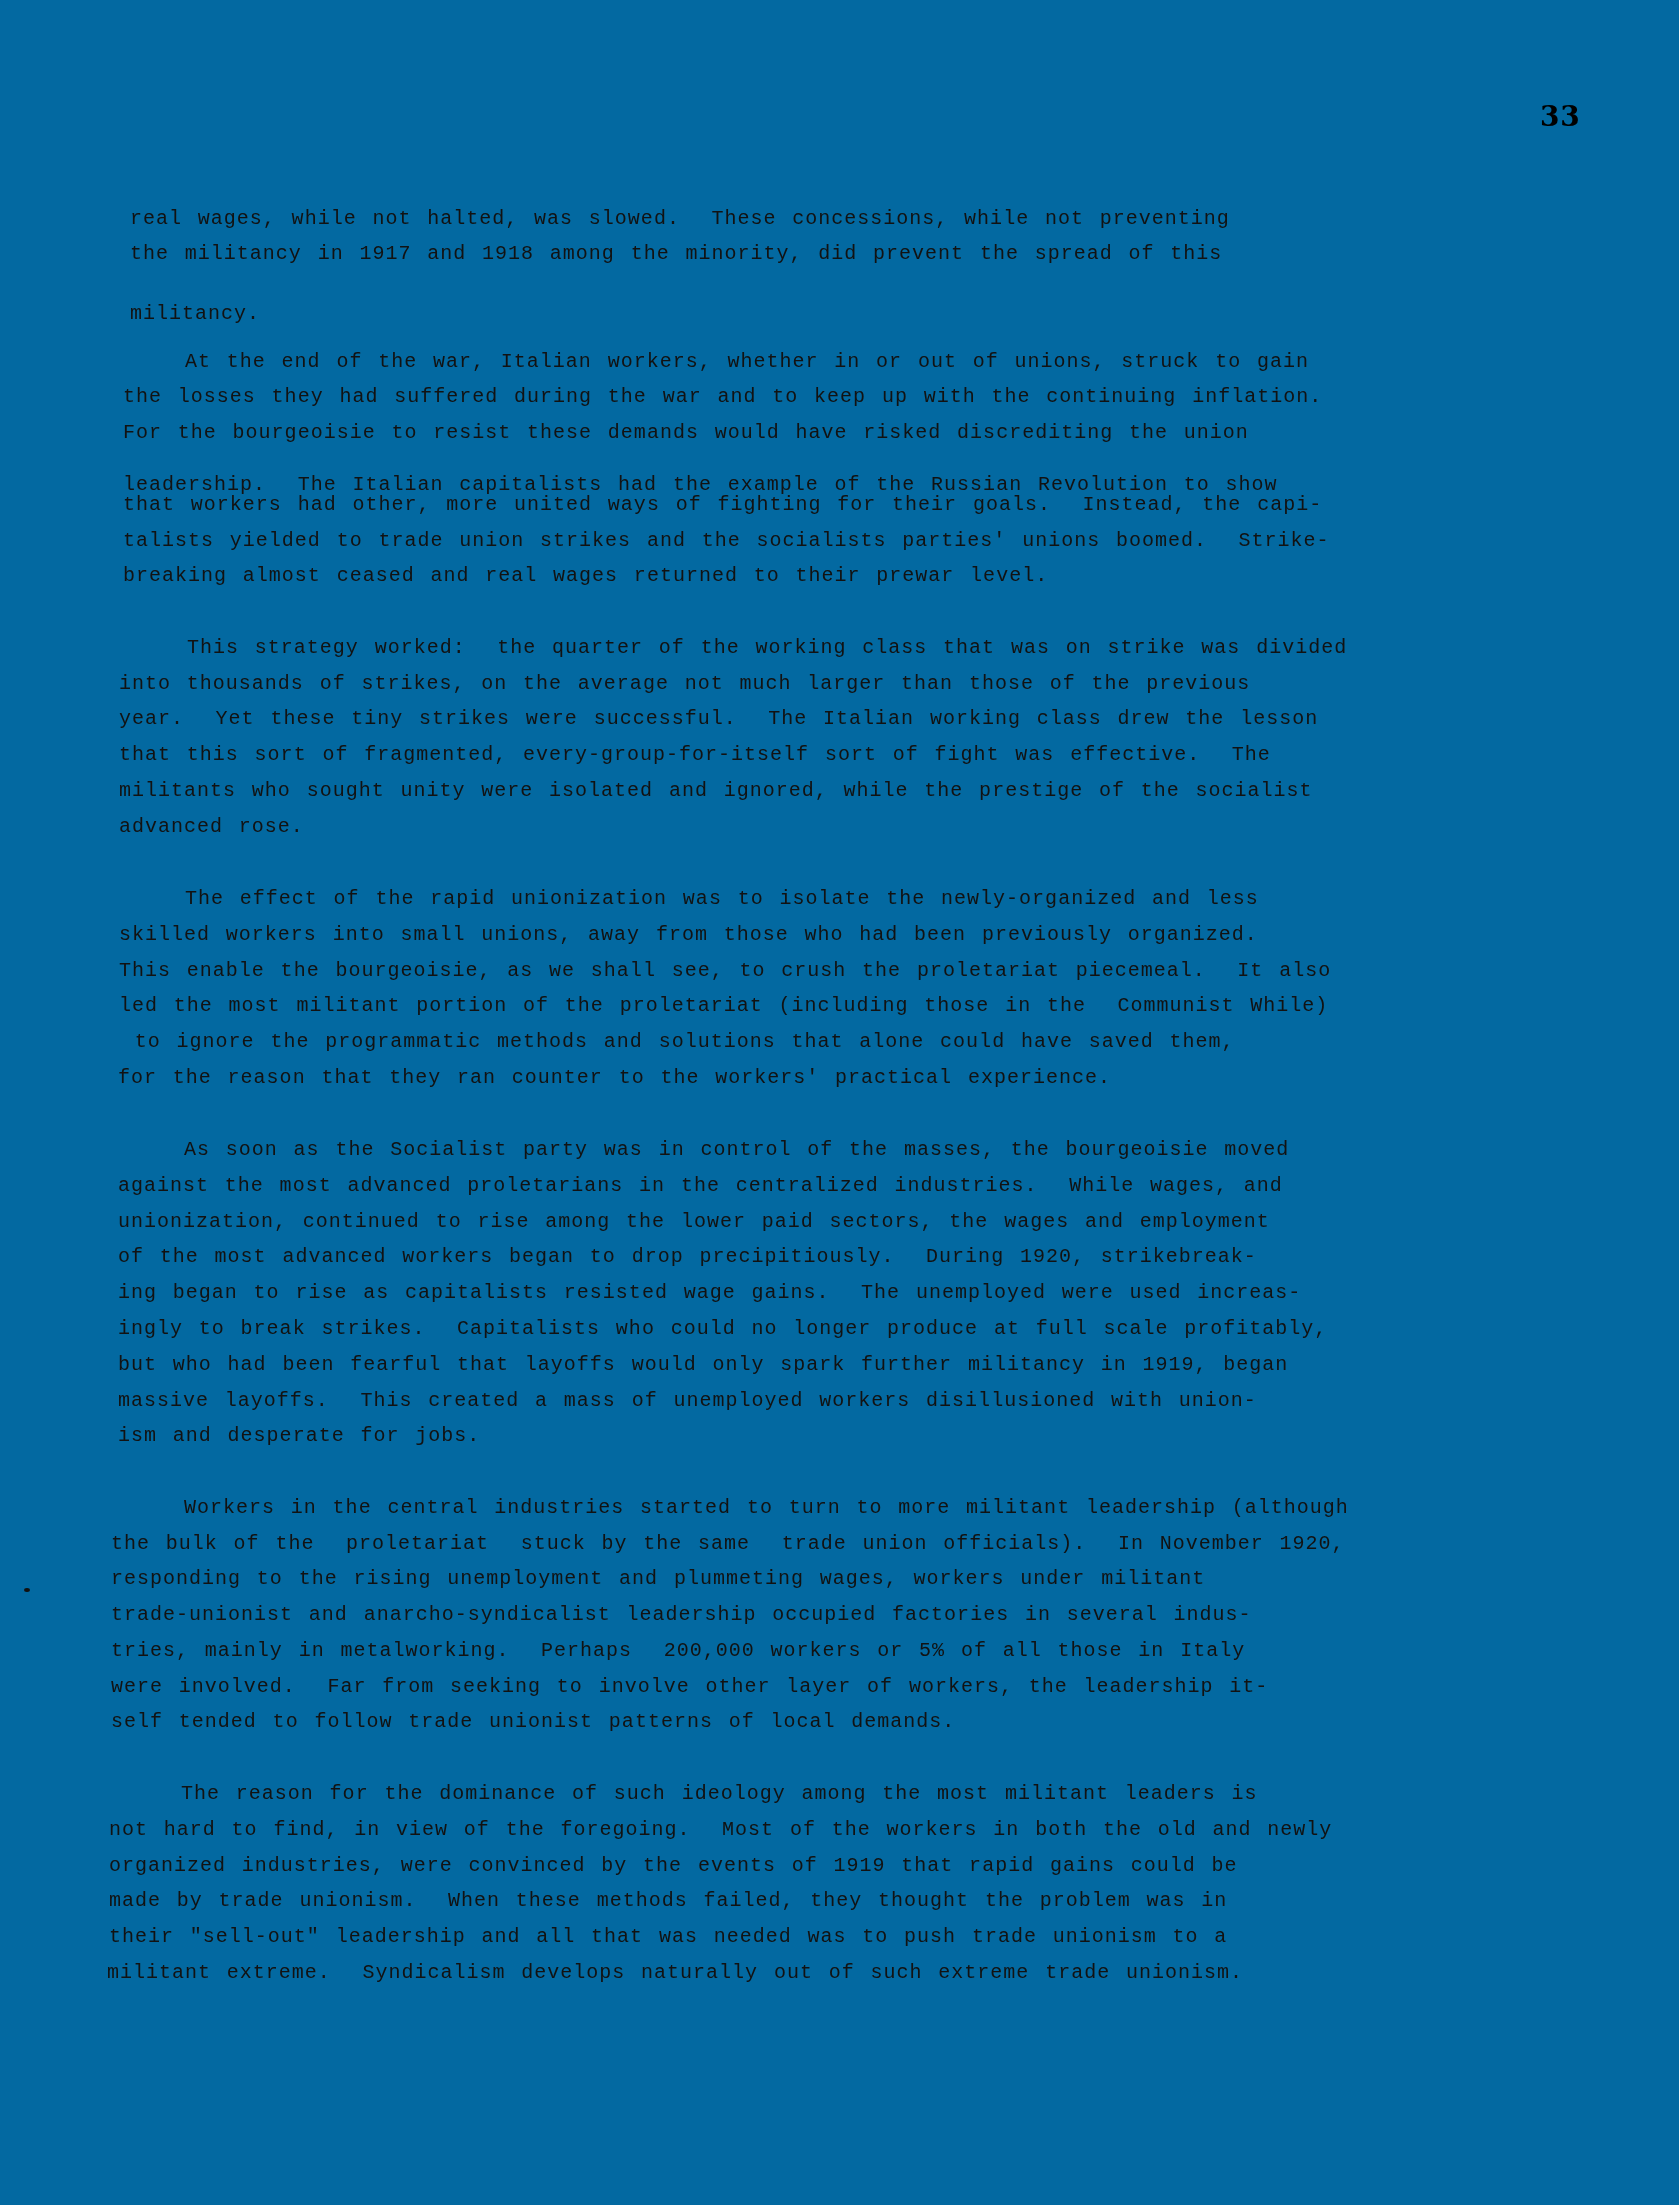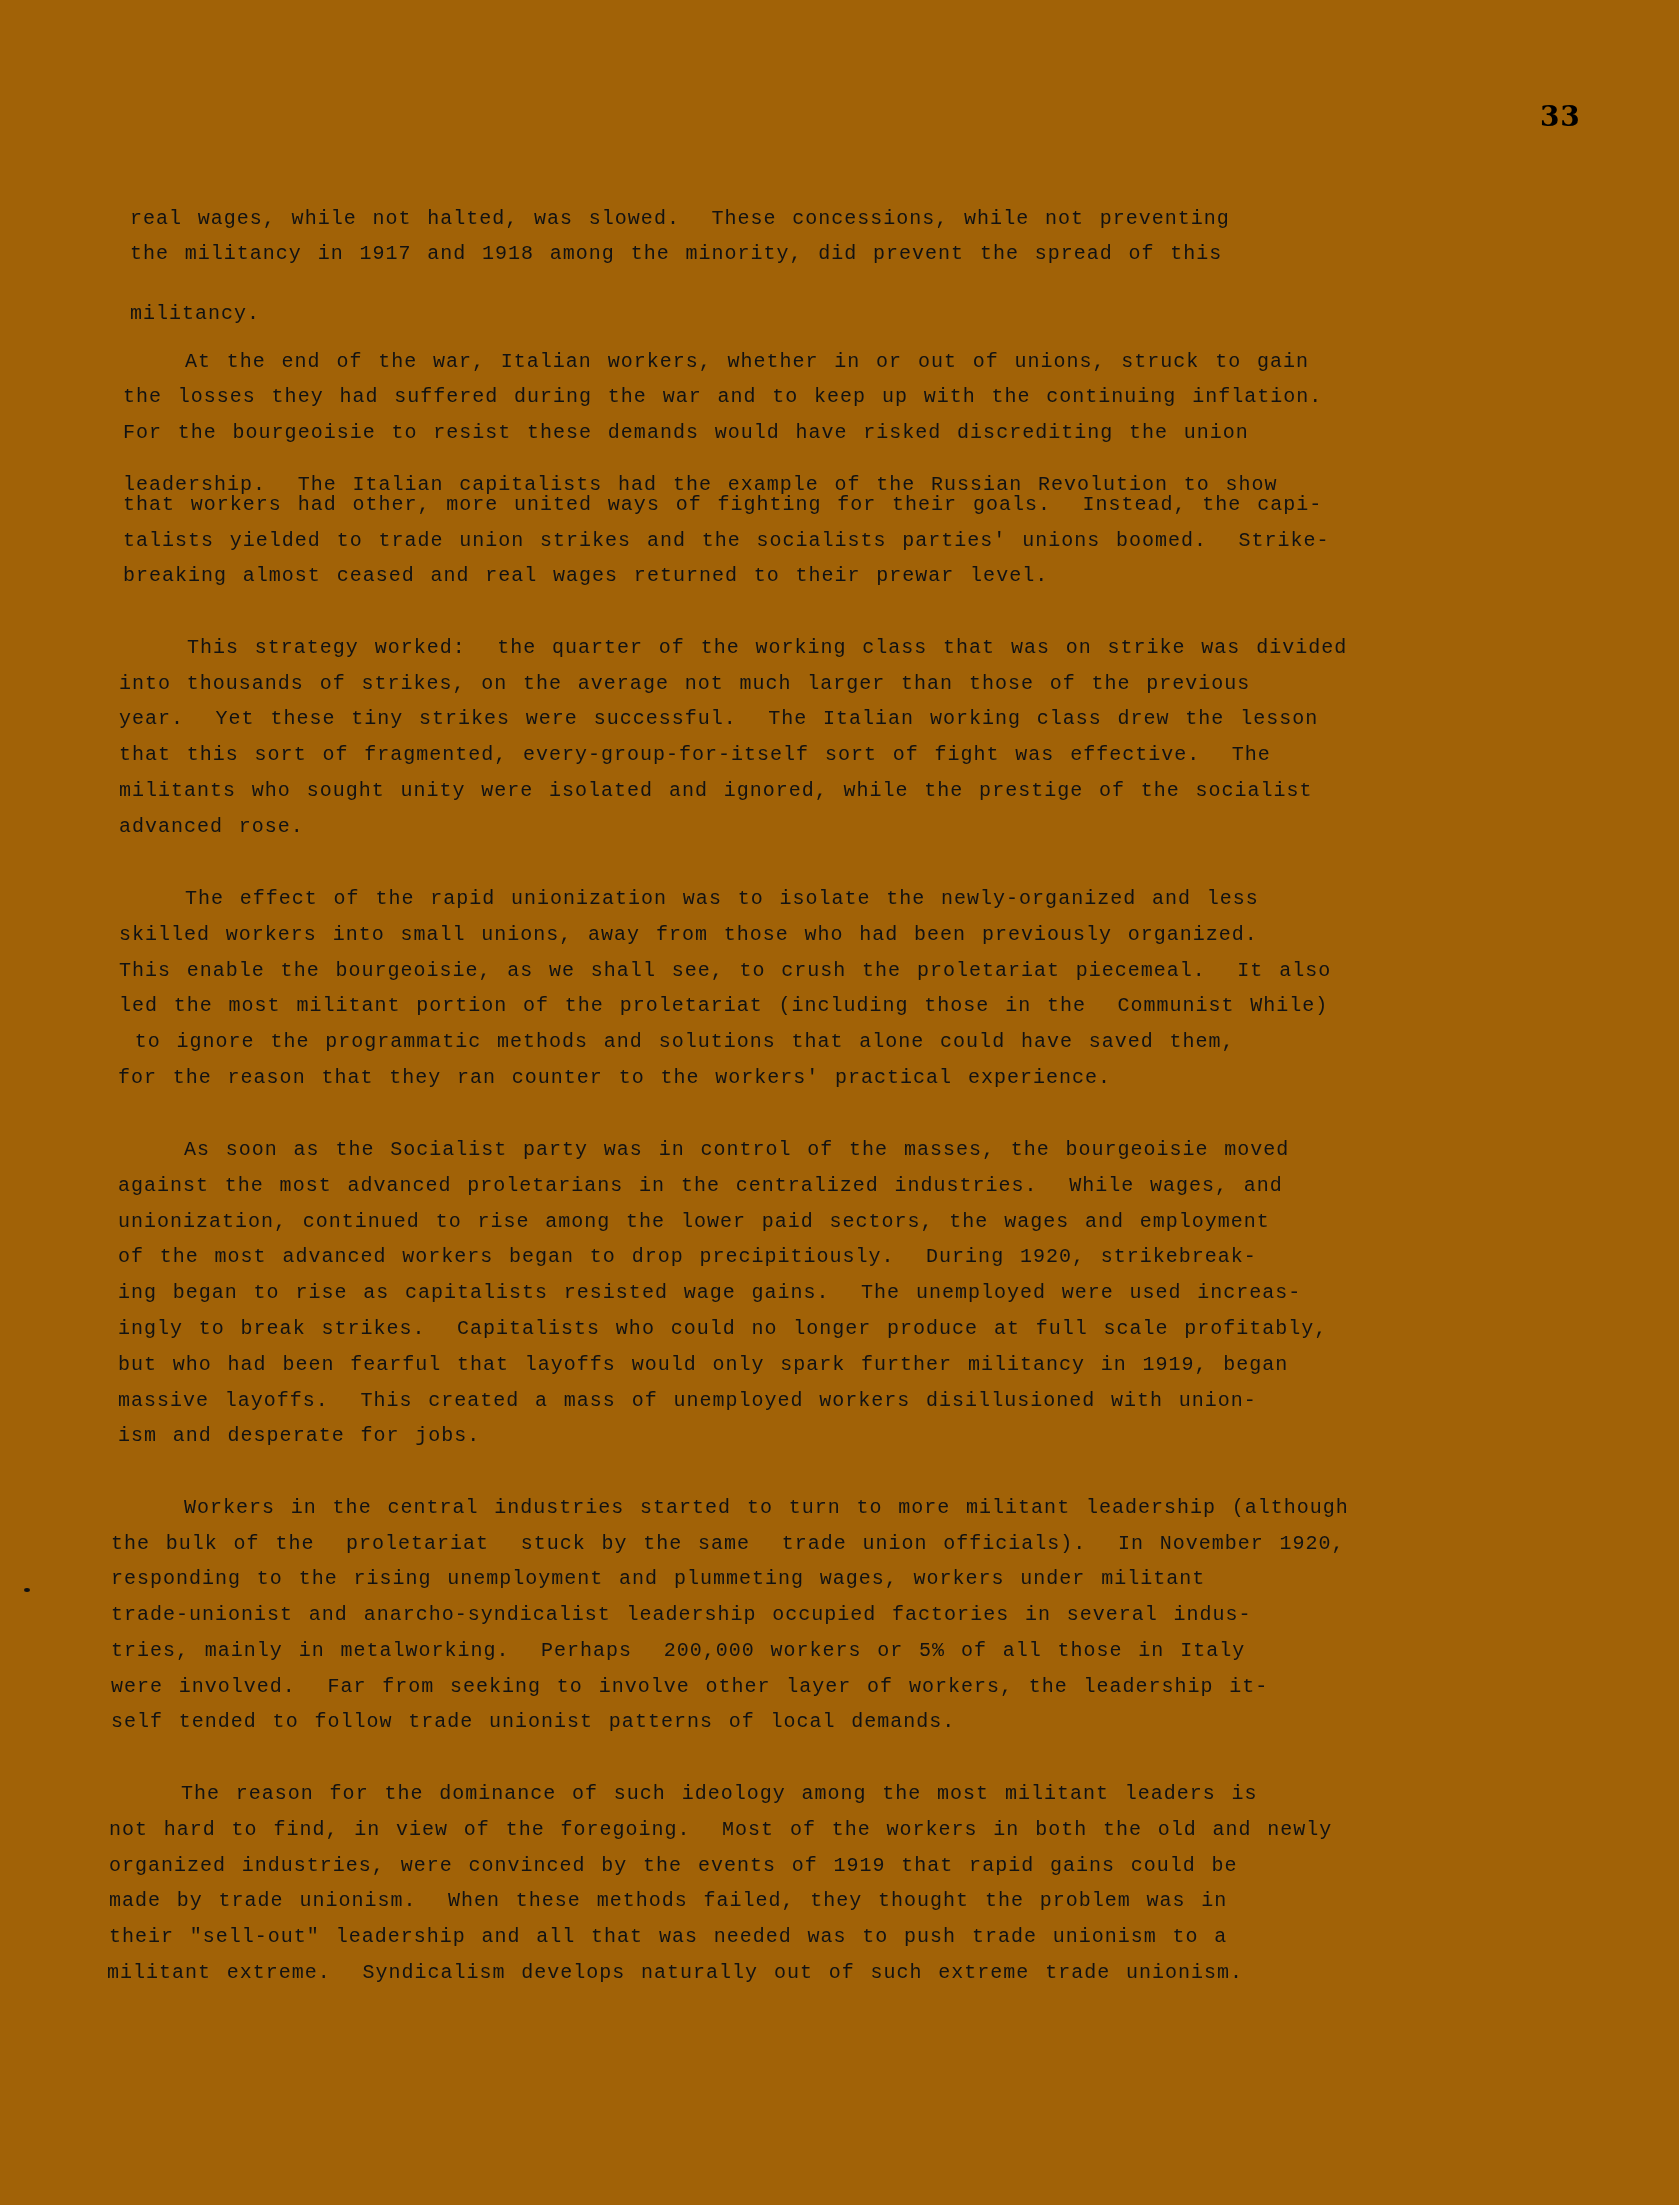--- a/index.html
+++ b/index.html
@@ -14,21 +14,21 @@
       overflow: hidden;
       color: #111111;
       font-family: "Liberation Serif", "DejaVu Serif", serif;
     }
     .page {
       position: absolute;
       left: 0;
       top: 0;
       width: 1679px;
       height: 2205px;
-      background: #a16207;
+      background: #0369a1;
     }
     .page-number {
       position: absolute;
       top: 100px;
       left: 1540px;
       font-family: "DejaVu Serif", "Liberation Serif", serif;
       font-weight: bold;
       font-size: 28px;
       letter-spacing: 0.7px;
       color: #000000;

